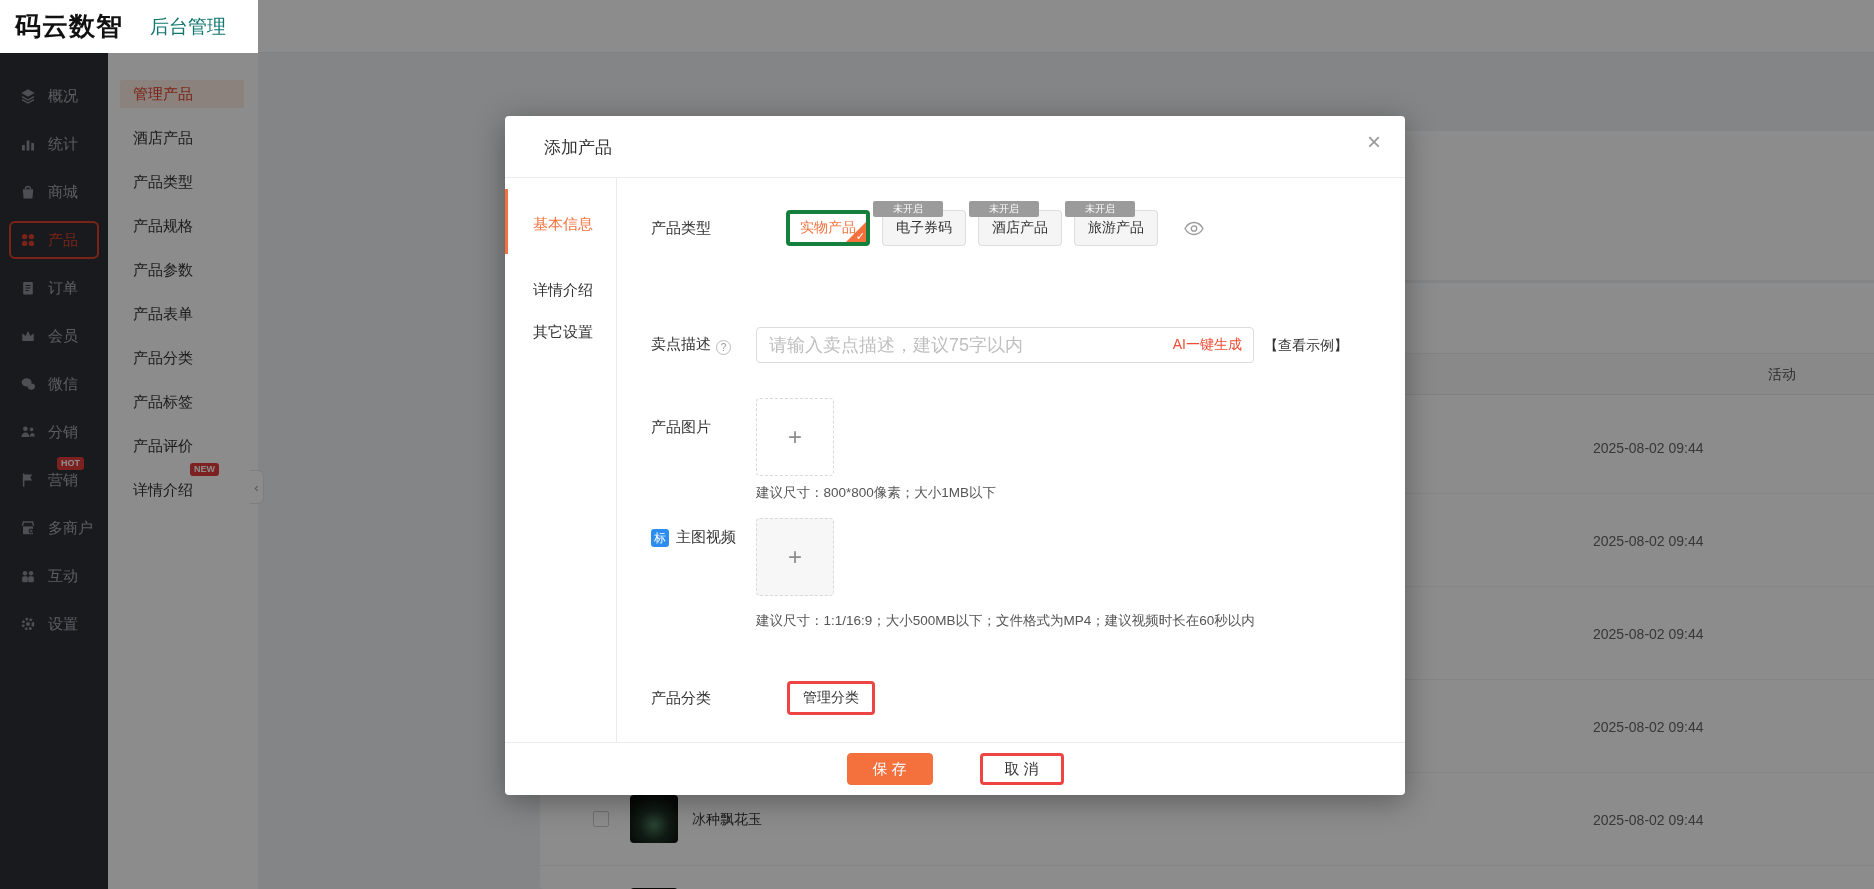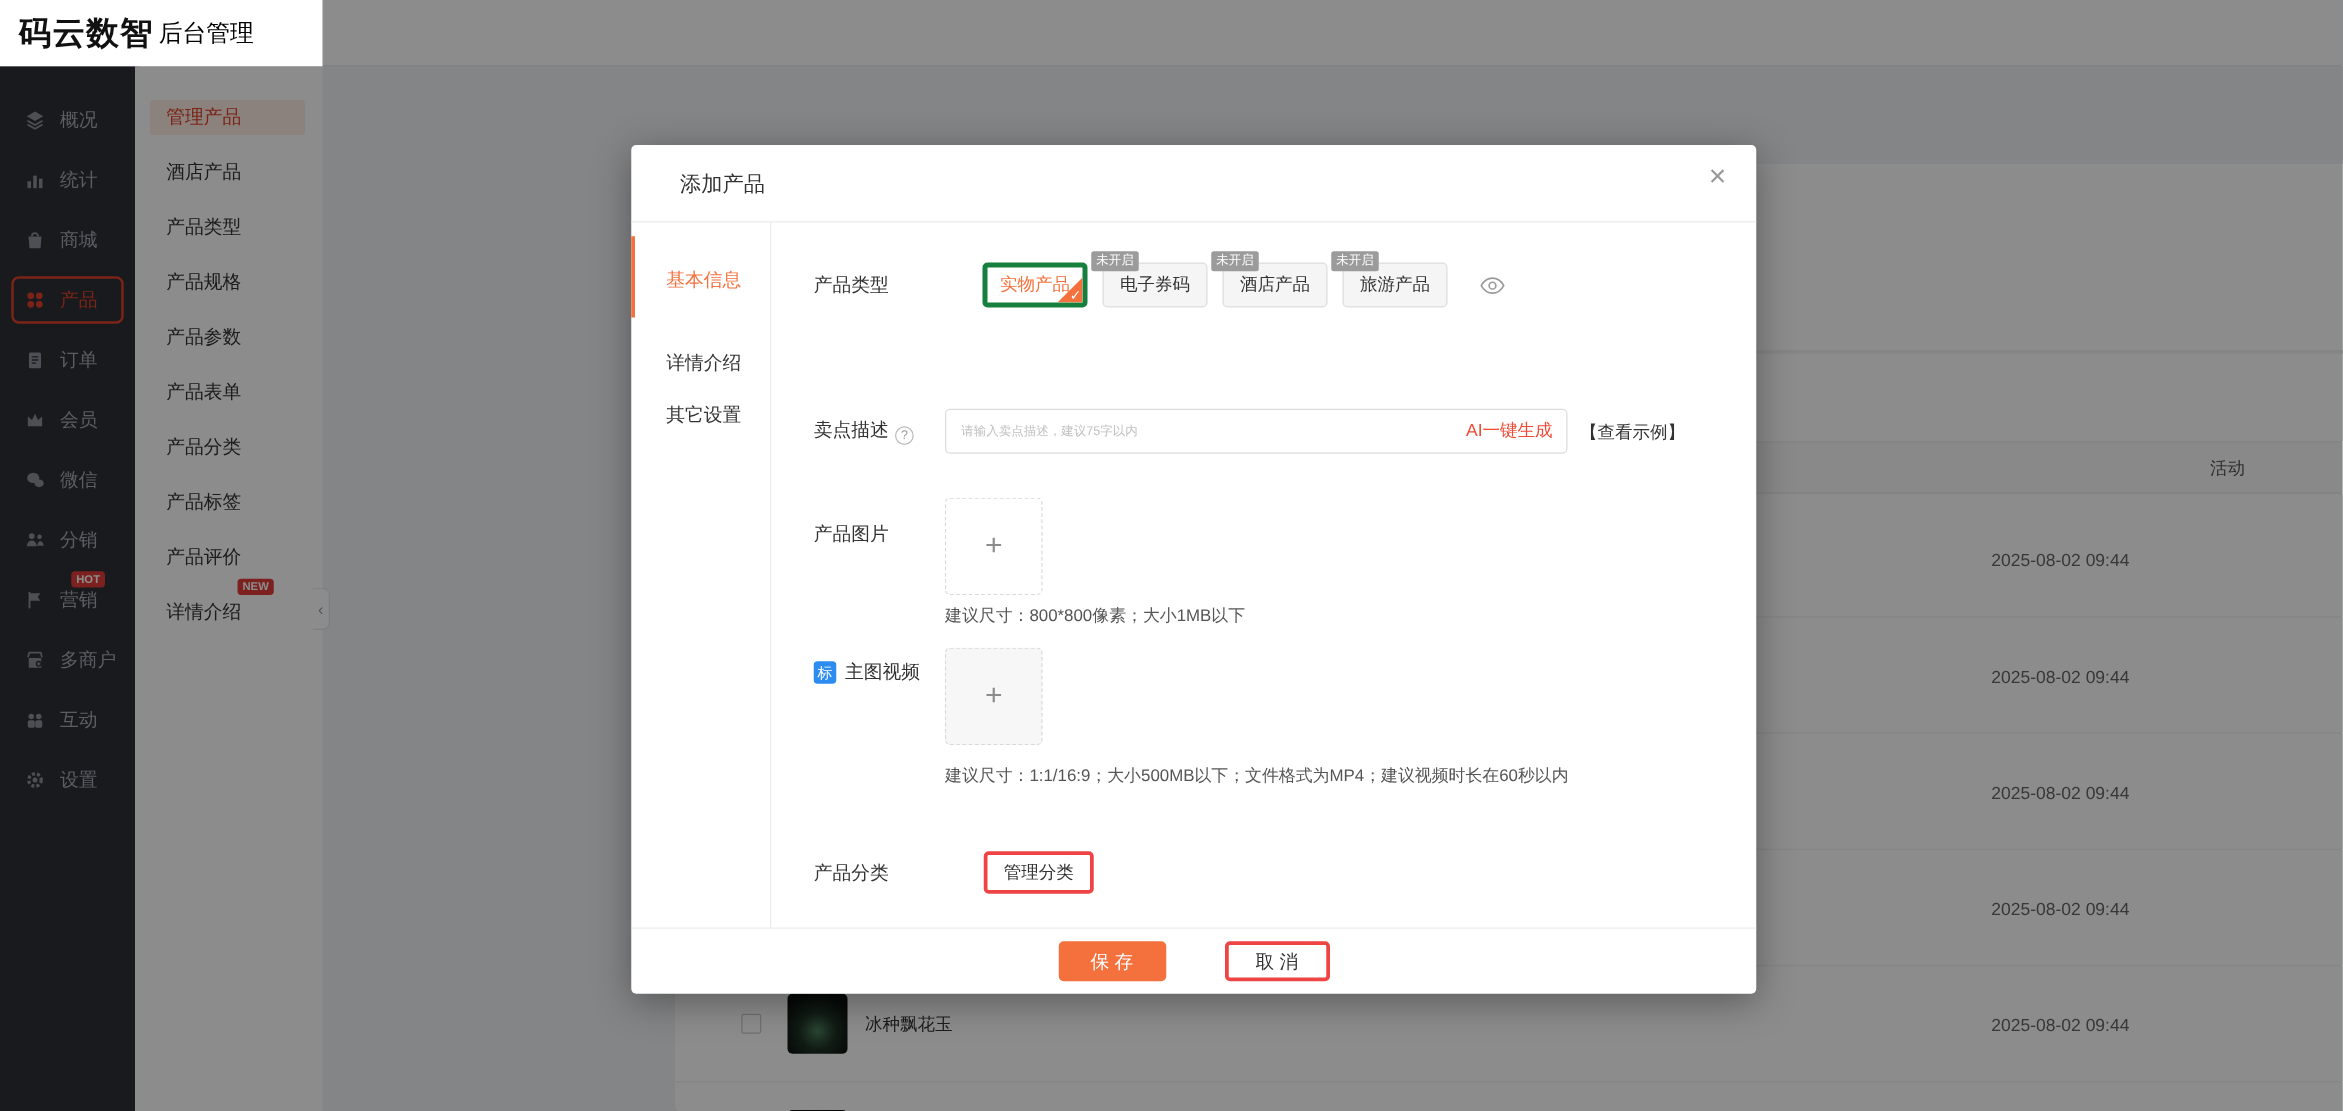--- a/index.html
+++ b/index.html
@@ -3,21 +3,21 @@
 <meta charset="utf-8">
 <style>
   html,body{margin:0;padding:0;background:#555;}
   *{box-sizing:border-box;font-family:"Liberation Sans","DejaVu Sans",sans-serif;}
   .stage{position:relative;width:1874px;height:889px;overflow:hidden;background:#f0f2f5;}
 
   
   .header{position:absolute;left:0;top:0;width:100%;height:53px;background:#fff;border-bottom:1px solid #ececec;z-index:1;}
   .brand-block{position:absolute;left:0;top:0;width:258px;height:53px;background:#fff;z-index:55;display:flex;align-items:center;padding-left:15px;}
   .brand-logo{font-size:26px;font-weight:bold;color:#111;letter-spacing:1px;}
-  .brand-suffix{font-size:19px;color:#000000;margin-left:4px;}
+  .brand-suffix{font-size:19px;color:#0f766e;margin-left:27px;}
 
   
   .sidebar{position:absolute;left:0;top:53px;bottom:0;width:112px;background:#2e3038;padding-top:19px;z-index:2;}
   .side-item{position:relative;height:48px;display:flex;align-items:center;padding-left:19px;color:#a6a9b3;font-size:15px;cursor:pointer;}
   .side-item .ic{width:18px;height:16px;margin-right:11px;display:inline-flex;align-items:center;justify-content:center;color:#8e919c;}
   .side-item.active{color:#e0402a;}
   .side-item.active .ic{color:#e0402a;}
   .side-item.active::after{content:"";position:absolute;left:9px;right:13px;top:5px;bottom:5px;border:2px solid #e0402a;border-radius:6px;}
   .side-badge{position:absolute;top:1px;left:57px;background:#e23c39;color:#fff;font-size:9px;line-height:11px;padding:1px 4px;border-radius:3px;font-weight:bold;}
 
@@ -70,22 +70,22 @@
   .m-tab.active{color:#f4713d;}
   .m-row{position:absolute;left:146px;right:36px;display:flex;}
   .m-label{width:105px;flex:none;font-size:15px;color:#333;}
   .req{color:#f5222d;margin-right:4px;}
   .qmark{display:inline-block;width:15px;height:15px;border:1px solid #bbb;border-radius:50%;color:#999;font-size:10px;line-height:14px;text-align:center;margin-left:5px;vertical-align:-2px;}
   .type-btn{position:relative;width:84px;height:36px;border-radius:4px;font-size:14px;display:flex;align-items:center;justify-content:center;cursor:pointer;}
   .type-btn.sel{border:4px solid #15803d;color:#f4713d;background:#fff;overflow:hidden;margin-left:30px;}
   .type-btn.sel .corner{position:absolute;right:0;bottom:0;width:0;height:0;border-left:20px solid transparent;border-bottom:20px solid #f4713d;}
   .type-btn.sel .tick{position:absolute;right:1px;bottom:-1px;color:#fff;font-size:11px;}
   .type-btn.dis{border:1px solid #ddd;color:#333;background:#f5f5f5;}
-  .off-tag{position:absolute;top:-10px;left:-10px;background:#9b9b9b;color:#fff;font-size:10px;line-height:12px;padding:2px 4px;border-radius:2px;white-space:nowrap;}
-  .m-input{height:36px;border:1px solid #dcdcdc;border-radius:4px;background:#fff;font-size:10px;color:#333;padding:4px 12px;outline:none;}
+  .off-tag{position:absolute;top:-10px;left:-10px;background:#9b9b9b;color:#fff;font-size:10px;line-height:12px;padding:2px 20px;border-radius:2px;white-space:nowrap;}
+  .m-input{height:36px;border:1px solid #dcdcdc;border-radius:4px;background:#fff;font-size:18px;color:#333;padding:4px 12px;outline:none;}
   .m-input::placeholder{color:#bfbfbf;}
   .sell-wrap{position:relative;width:498px;height:36px;}
   .sell-wrap .m-input{width:100%;padding-right:96px;}
   .ai-link{position:absolute;right:12px;top:9px;font-size:14px;color:#f04b35;cursor:pointer;}
   .example-link{font-size:14px;color:#333;margin-left:10px;line-height:36px;cursor:pointer;white-space:nowrap;}
   .upload{width:78px;height:78px;border:1px dashed #d9d9d9;border-radius:4px;display:flex;align-items:center;justify-content:center;color:#8c8c8c;font-size:24px;font-weight:300;cursor:pointer;background:#fff;}
   .upload.gray{background:#f7f7f7;}
   .hint{font-size:13.5px;color:#555;}
   .v-badge{display:inline-block;width:18px;height:18px;background:#2d8cf0;border-radius:3px;color:#fff;font-size:12px;line-height:18px;text-align:center;margin-right:7px;}
   .blue-link{font-size:13.5px;color:#5b7fc7;cursor:pointer;}

